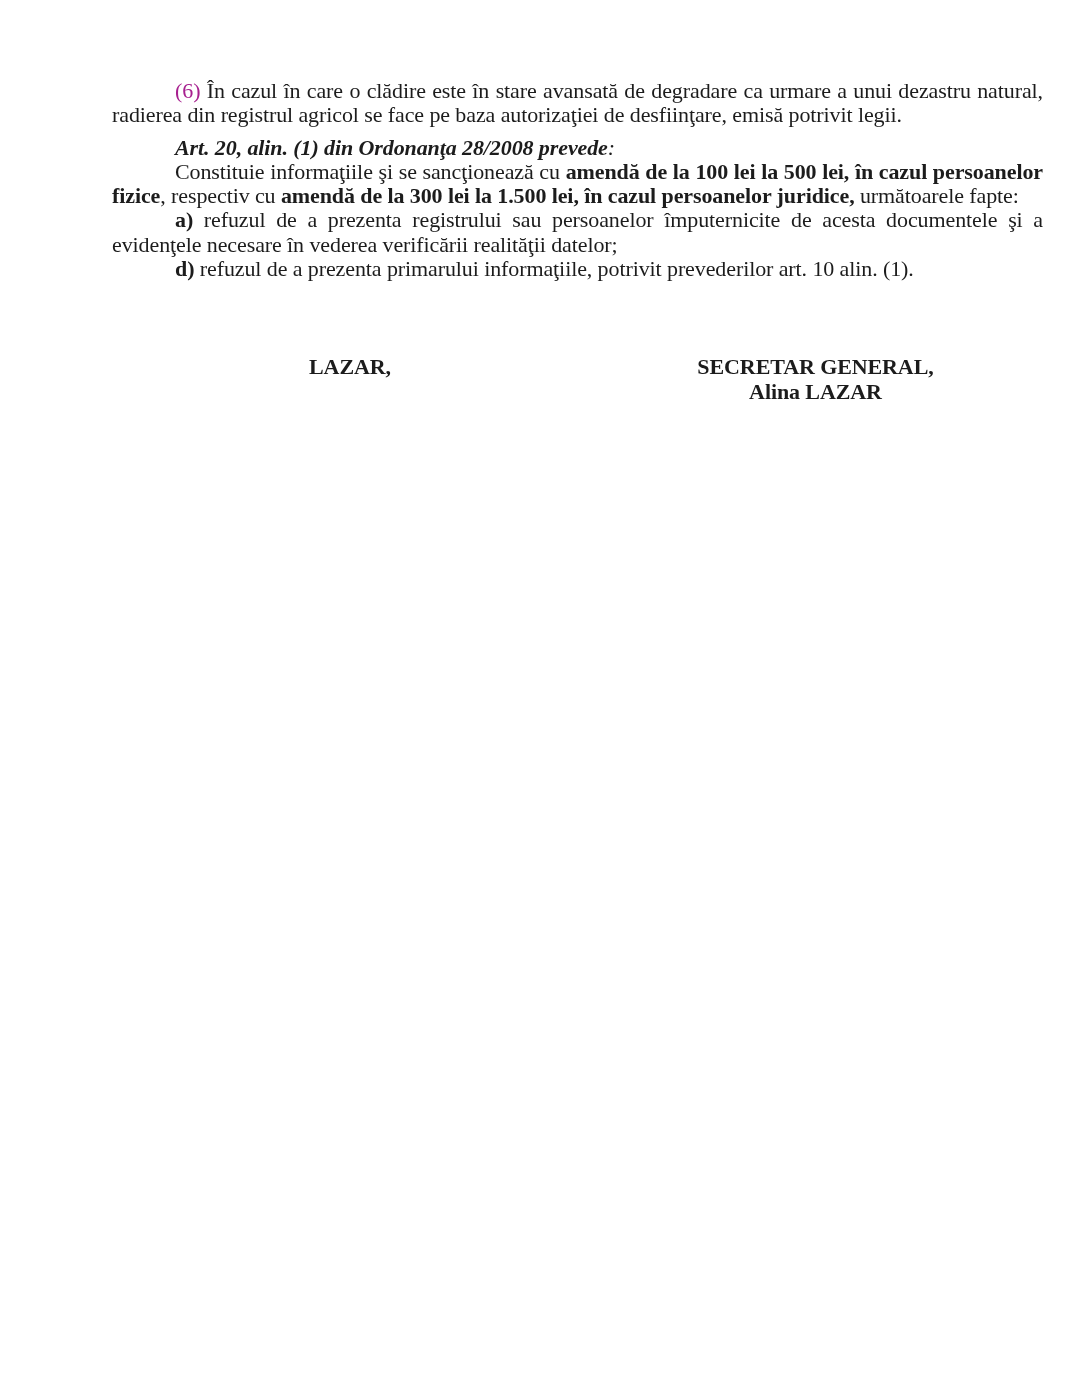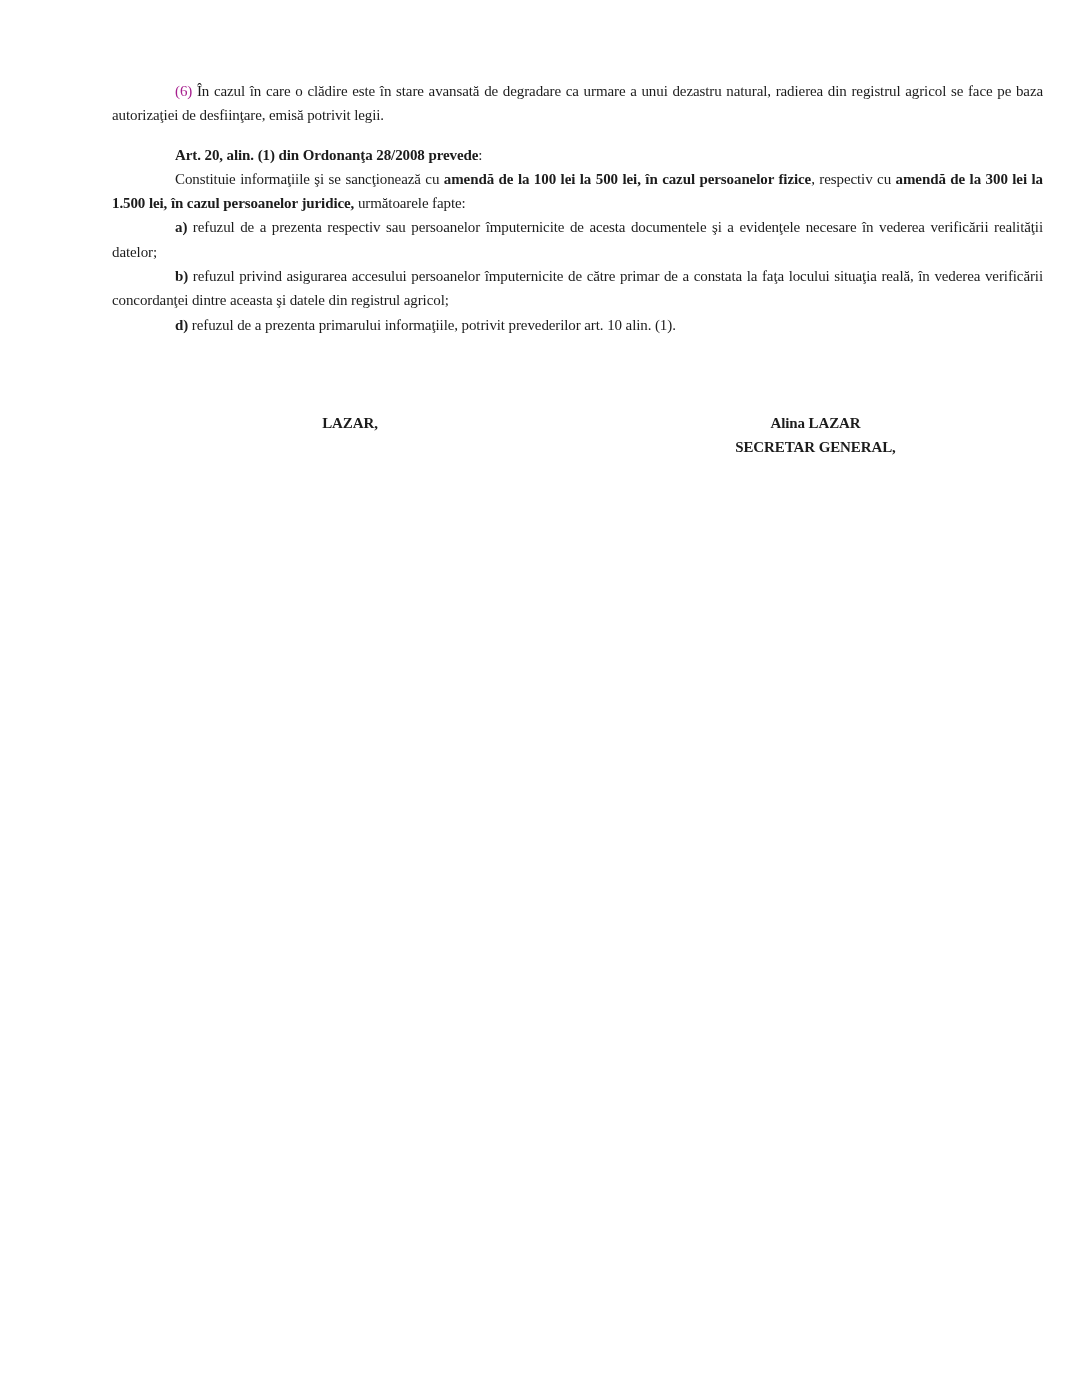--- a/index.html
+++ b/index.html
@@ -12,31 +12,32 @@
     height: 1400px;
     overflow: hidden;
     font-family: "Liberation Serif", "DejaVu Serif", serif;
     color: #1c1c1c;
   }
   .doc {
     box-sizing: border-box;
     width: 931px;
     margin-left: 112px;
     padding-top: 79px;
-    font-size: 15px;
+    font-size: 22px;
     line-height: 24.3px;
     letter-spacing: -0.1px;
   }
   .para {
     margin: 0;
     text-align: justify;
     text-indent: 63px;
   }
   .heading {
-    margin-top: 15px;
+    margin-top: 8px;
+    font-style: italic;
   }
   .b { font-weight: bold; }
   .magenta { color: #a7208f; }
   .sig-row {
     margin-top: 74px;
     display: flex;
     font-weight: bold;
   }
   .sig {
     text-align: center;
@@ -48,30 +49,29 @@
 <body>
 
 <div class="doc">
 
   <p class="para"><span class="magenta">(6)</span><span> În cazul în care o clădire este în stare avansată de degradare ca urmare a unui dezastru natural, radierea din registrul agricol se face pe baza autorizaţiei de desfiinţare, emisă potrivit legii.</span></p>
 
   <p class="para heading"><span class="b">Art. 20, alin. (1) din Ordonanţa 28/2008 prevede</span><span>:</span></p>
 
   <p class="para"><span>Constituie informaţiile şi se sancţionează cu </span><span class="b">amendă de la 100 lei la 500 lei, în cazul persoanelor fizice</span><span>, respectiv cu </span><span class="b">amendă de la 300 lei la 1.500 lei, în cazul persoanelor juridice,</span><span> următoarele fapte:</span></p>
 
-  <p class="para"><span class="b">a)</span><span> refuzul de a prezenta respectiv sau persoanelor împuternicite de acesta documentele şi a evidenţele necesare în vederea verificării realităţii datelor;</span></p>
+  <p class="para"><span class="b">a)</span><span> refuzul de a prezenta registrului sau persoanelor împuternicite de acesta documentele şi a evidenţele necesare în vederea verificării realităţii datelor;</span></p>
 
-  <p class="para"><span class="b">b)</span><span> refuzul privind asigurarea accesului persoanelor împuternicite de către primar de a constata la faţa locului situaţia reală, în vederea verificării concordanţei dintre aceasta şi datele din registrul agricol;</span></p>
 
 
   <p class="para"><span class="b">d)</span><span> refuzul de a prezenta primarului informaţiile, potrivit prevederilor art. 10 alin. (1).</span></p>
 
   <div class="sig-row">
     <div class="sig left">
       <div>LAZAR,</div>
     </div>
     <div class="sig right">
+      <div>SECRETAR GENERAL,</div>
       <div>Alina LAZAR</div>
-      <div>SECRETAR GENERAL,</div>
     </div>
   </div>
 
 </div>
 
 </body></html>

